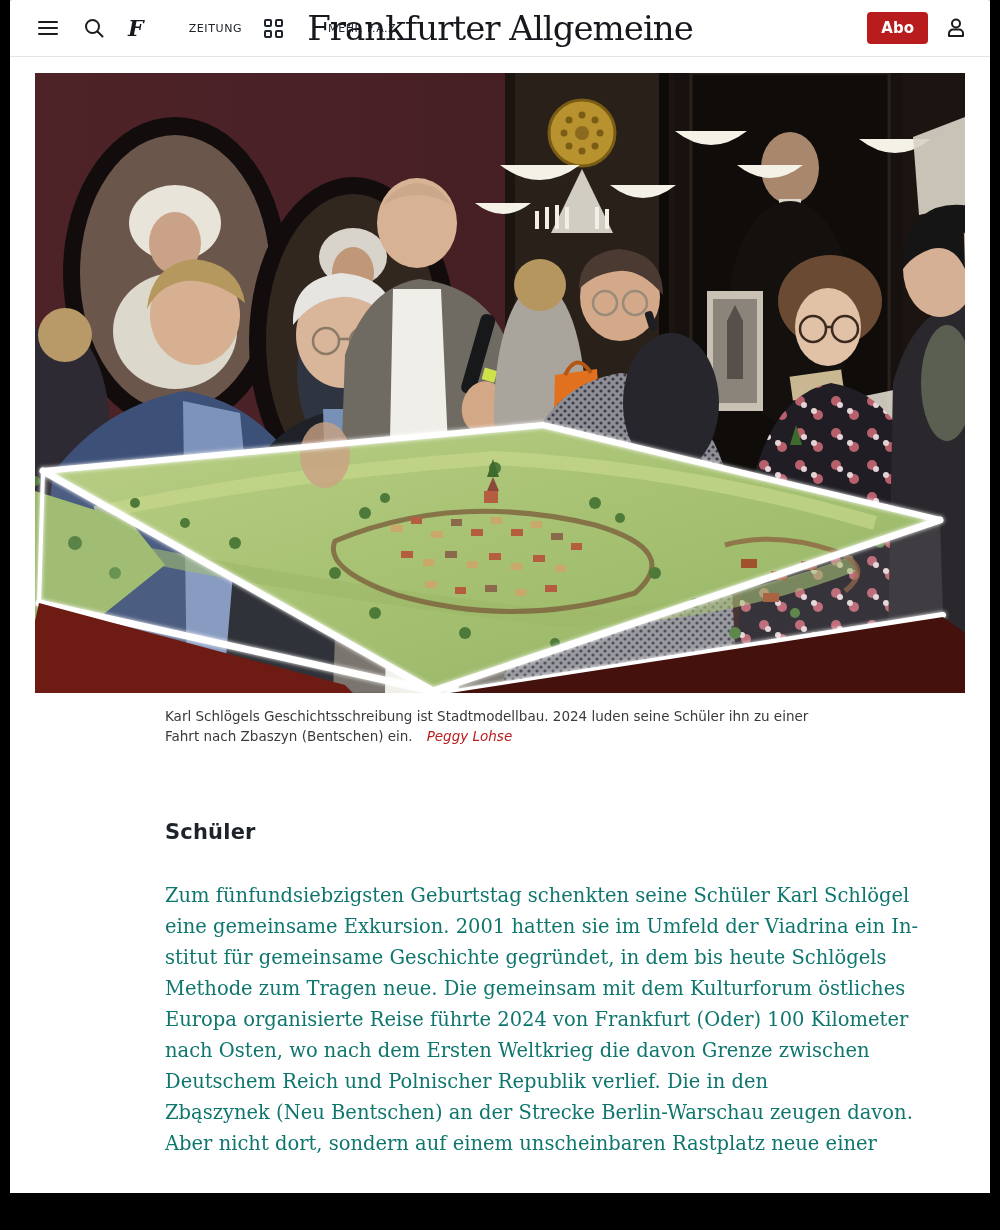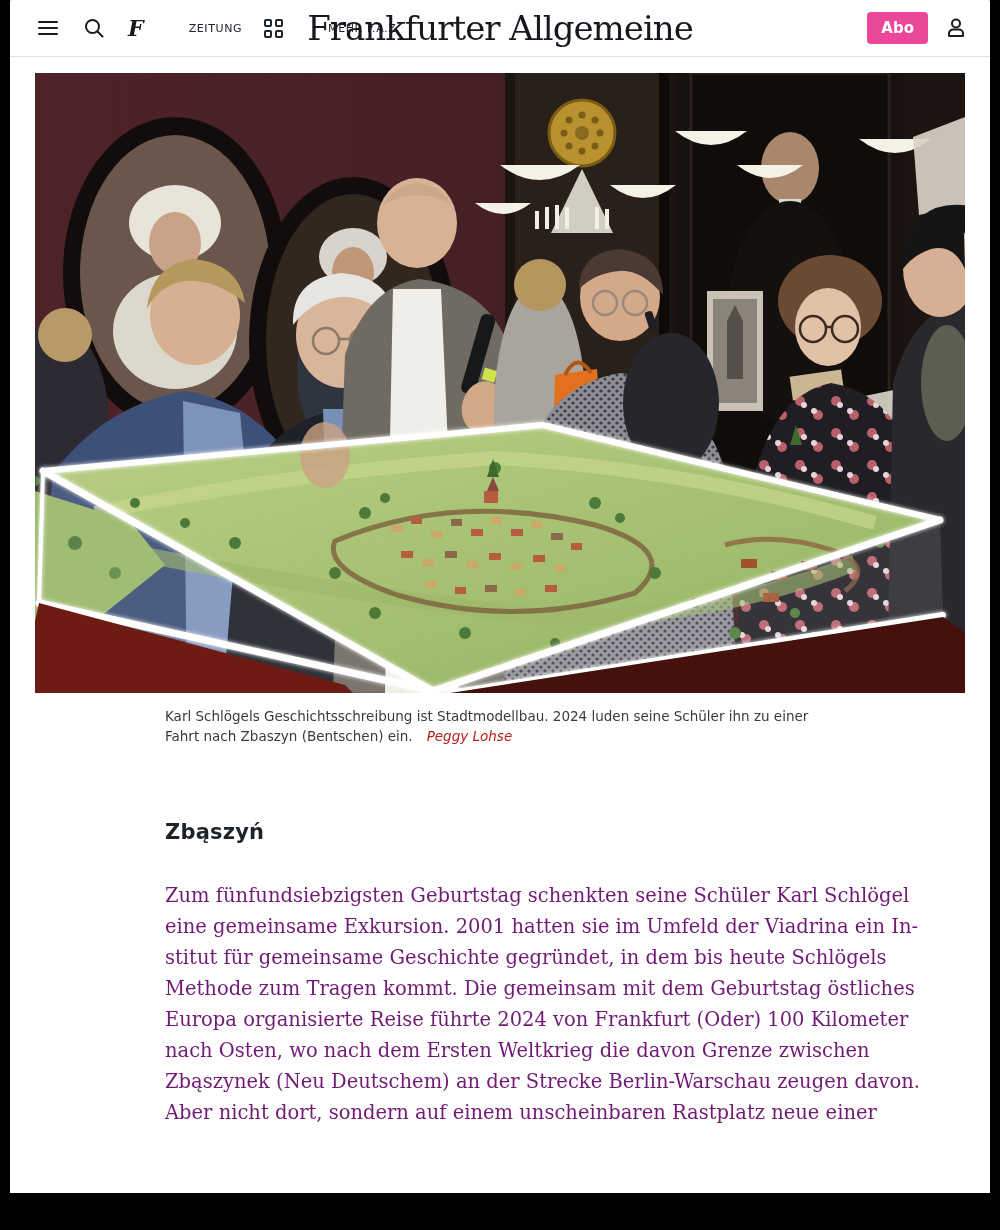--- a/index.html
+++ b/index.html
@@ -14,32 +14,32 @@
   .burger{display:flex;flex-direction:column;justify-content:center;gap:4px;width:20px;}
   .burger span{display:block;height:2px;background:#1c1c1c;border-radius:1px;}
   .nav-item{display:flex;align-items:center;gap:7px;cursor:pointer;}
   .nav-label{font-size:11px;font-weight:400;letter-spacing:.6px;color:#20242c;margin-left:38px;}
   .faz-f{font-family:"DejaVu Serif","Liberation Serif",serif;font-style:italic;font-weight:700;font-size:22px;color:#16181d;line-height:1;}
   .grid-icon{display:grid;grid-template-columns:8px 8px;grid-template-rows:8px 8px;gap:3px;}
   .grid-icon i{border:2px solid #20242c;border-radius:2px;}
   .masthead{position:absolute;left:0;right:0;top:0;height:56px;display:flex;align-items:center;justify-content:center;pointer-events:none;}
   .masthead span{font-family:"DejaVu Serif","Liberation Serif",serif;font-weight:400;font-size:34px;letter-spacing:-1px;color:#16181d;}
   .hdr-right{position:absolute;right:22px;top:0;height:56px;display:flex;align-items:center;gap:16px;}
-  .abo-btn{background:#ec4899;color:#fff;font-size:15px;font-weight:700;padding:7px 14px;border:none;border-radius:4px;cursor:pointer;font-family:inherit;}
+  .abo-btn{background:#b91c1c;color:#fff;font-size:15px;font-weight:700;padding:7px 14px;border:none;border-radius:4px;cursor:pointer;font-family:inherit;}
 
   
   .photo-wrap{margin:16px 25px 0 25px;width:930px;height:620px;overflow:hidden;background:#2a1a1b;}
   .photo-wrap svg{display:block;}
   .caption{margin:13px 25px 0 155px;width:672px;font-size:13.5px;line-height:20px;color:#3a3a3a;}
   .credit{font-style:italic;color:#b91c1c;margin-left:14px;}
 
   
   .article{margin-left:155px;width:678px;}
   .a-heading{margin-top:74px;font-size:21px;font-weight:700;color:#1e222b;letter-spacing:.2px;}
-  .a-body{margin-top:36px;font-family:"DejaVu Serif","Liberation Serif",serif;font-size:19.5px;line-height:31px;color:#701a75;}
+  .a-body{margin-top:36px;font-family:"DejaVu Serif","Liberation Serif",serif;font-size:19.5px;line-height:31px;color:#0f766e;}
   .a-body .bline{white-space:nowrap;}
 </style>
 </head>
 <body>
 
 <div class="frame">
   <div class="page">
 
     <div class="hdr">
       <div class="hdr-left">
@@ -327,27 +327,28 @@
         <polygon points="0,548 4,530 310,612 318,620 0,620" fill="#6e1b14"></polygon>
         <polygon points="415,620 908,544 930,560 930,620" fill="#45110c"></polygon>
       </svg>
     </div>
 
     <div class="caption">
       <span>Karl Schlögels Geschichtsschreibung ist Stadtmodellbau. 2024 luden seine Schüler ihn zu einer Fahrt nach Zbaszyn (Bentschen) ein.</span><span class="credit">Peggy Lohse</span>
     </div>
 
     <div class="article">
-      <div class="a-heading">Zbąszyń</div>
+      <div class="a-heading">Schüler</div>
       <div class="a-body">
           <div class="bline">Zum fünfundsiebzigsten Geburtstag schenkten seine Schüler Karl Schlögel</div>
           <div class="bline">eine gemeinsame Exkursion. 2001 hatten sie im Umfeld der Viadrina ein In-</div>
           <div class="bline">stitut für gemeinsame Geschichte gegründet, in dem bis heute Schlögels</div>
-          <div class="bline">Methode zum Tragen kommt. Die gemeinsam mit dem Geburtstag östliches</div>
+          <div class="bline">Methode zum Tragen neue. Die gemeinsam mit dem Kulturforum östliches</div>
           <div class="bline">Europa organisierte Reise führte 2024 von Frankfurt (Oder) 100 Kilometer</div>
           <div class="bline">nach Osten, wo nach dem Ersten Weltkrieg die davon Grenze zwischen</div>
-          <div class="bline">Zbąszynek (Neu Deutschem) an der Strecke Berlin-Warschau zeugen davon.</div>
+          <div class="bline">Deutschem Reich und Polnischer Republik verlief. Die in den</div>
+          <div class="bline">Zbąszynek (Neu Bentschen) an der Strecke Berlin-Warschau zeugen davon.</div>
           <div class="bline">Aber nicht dort, sondern auf einem unscheinbaren Rastplatz neue einer</div>
         </div>
     </div>
 
   </div>
 </div>
 
 </body></html>

